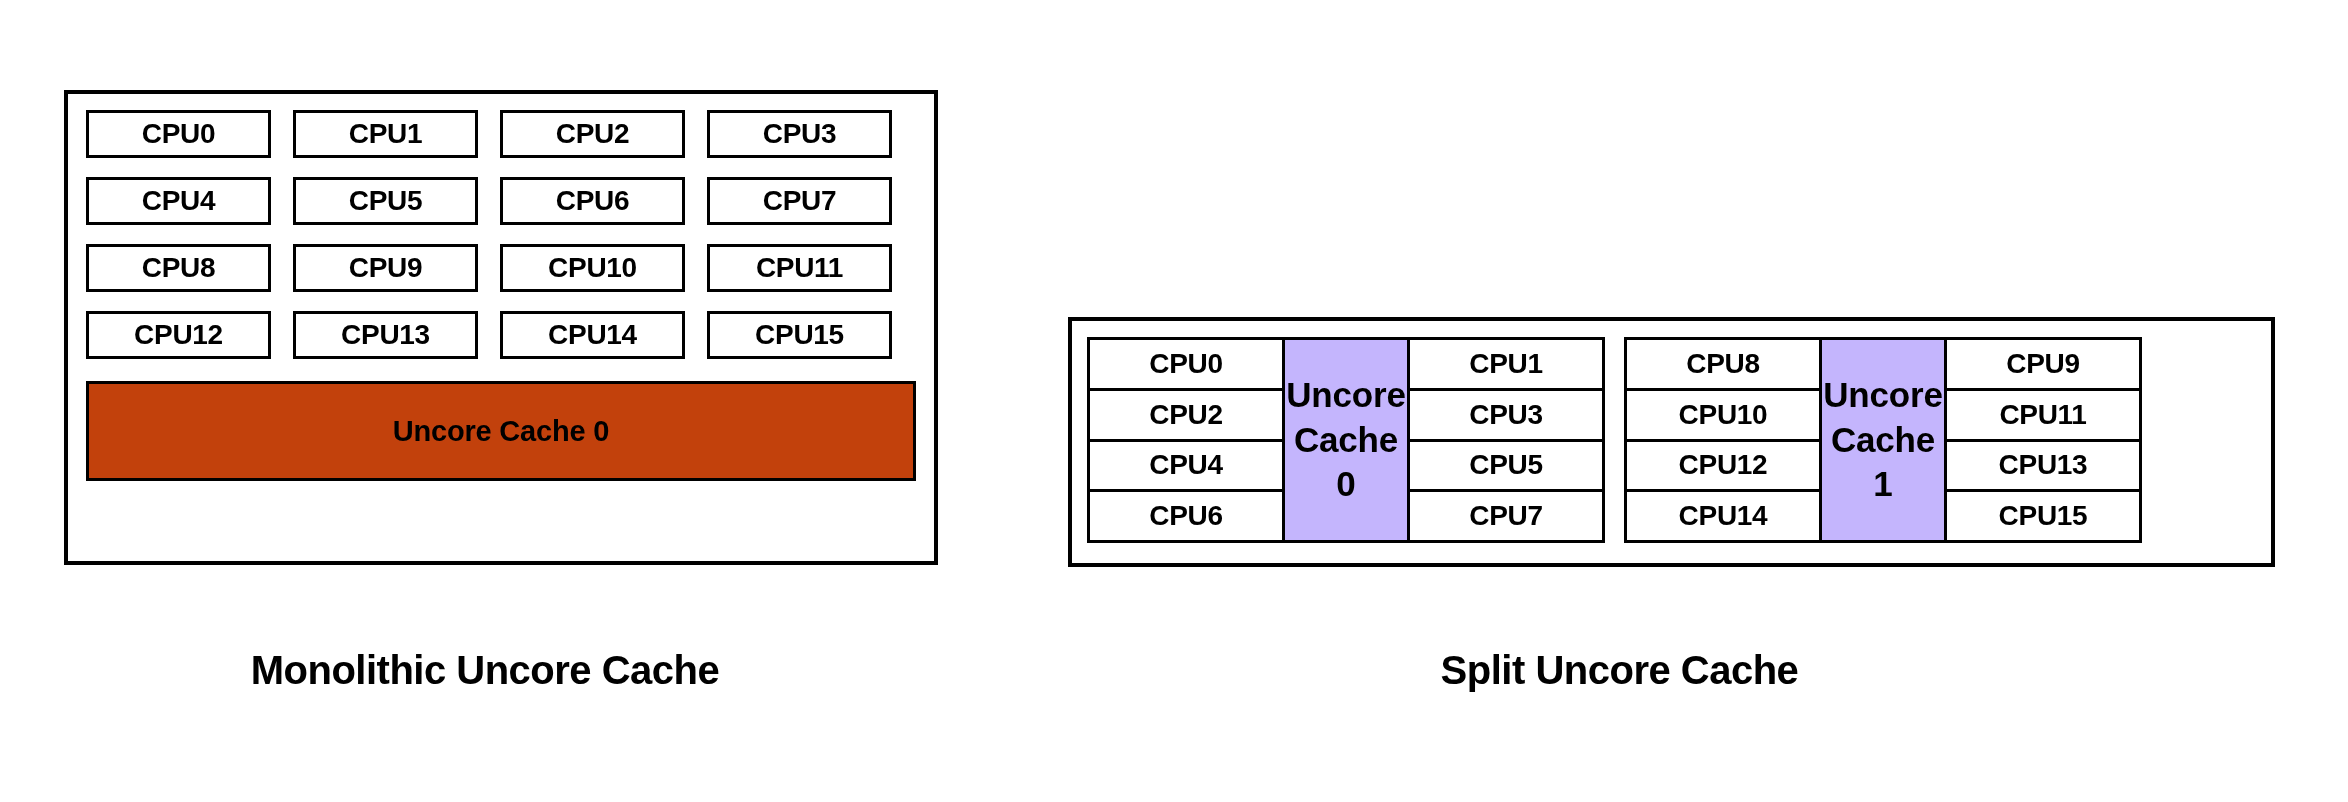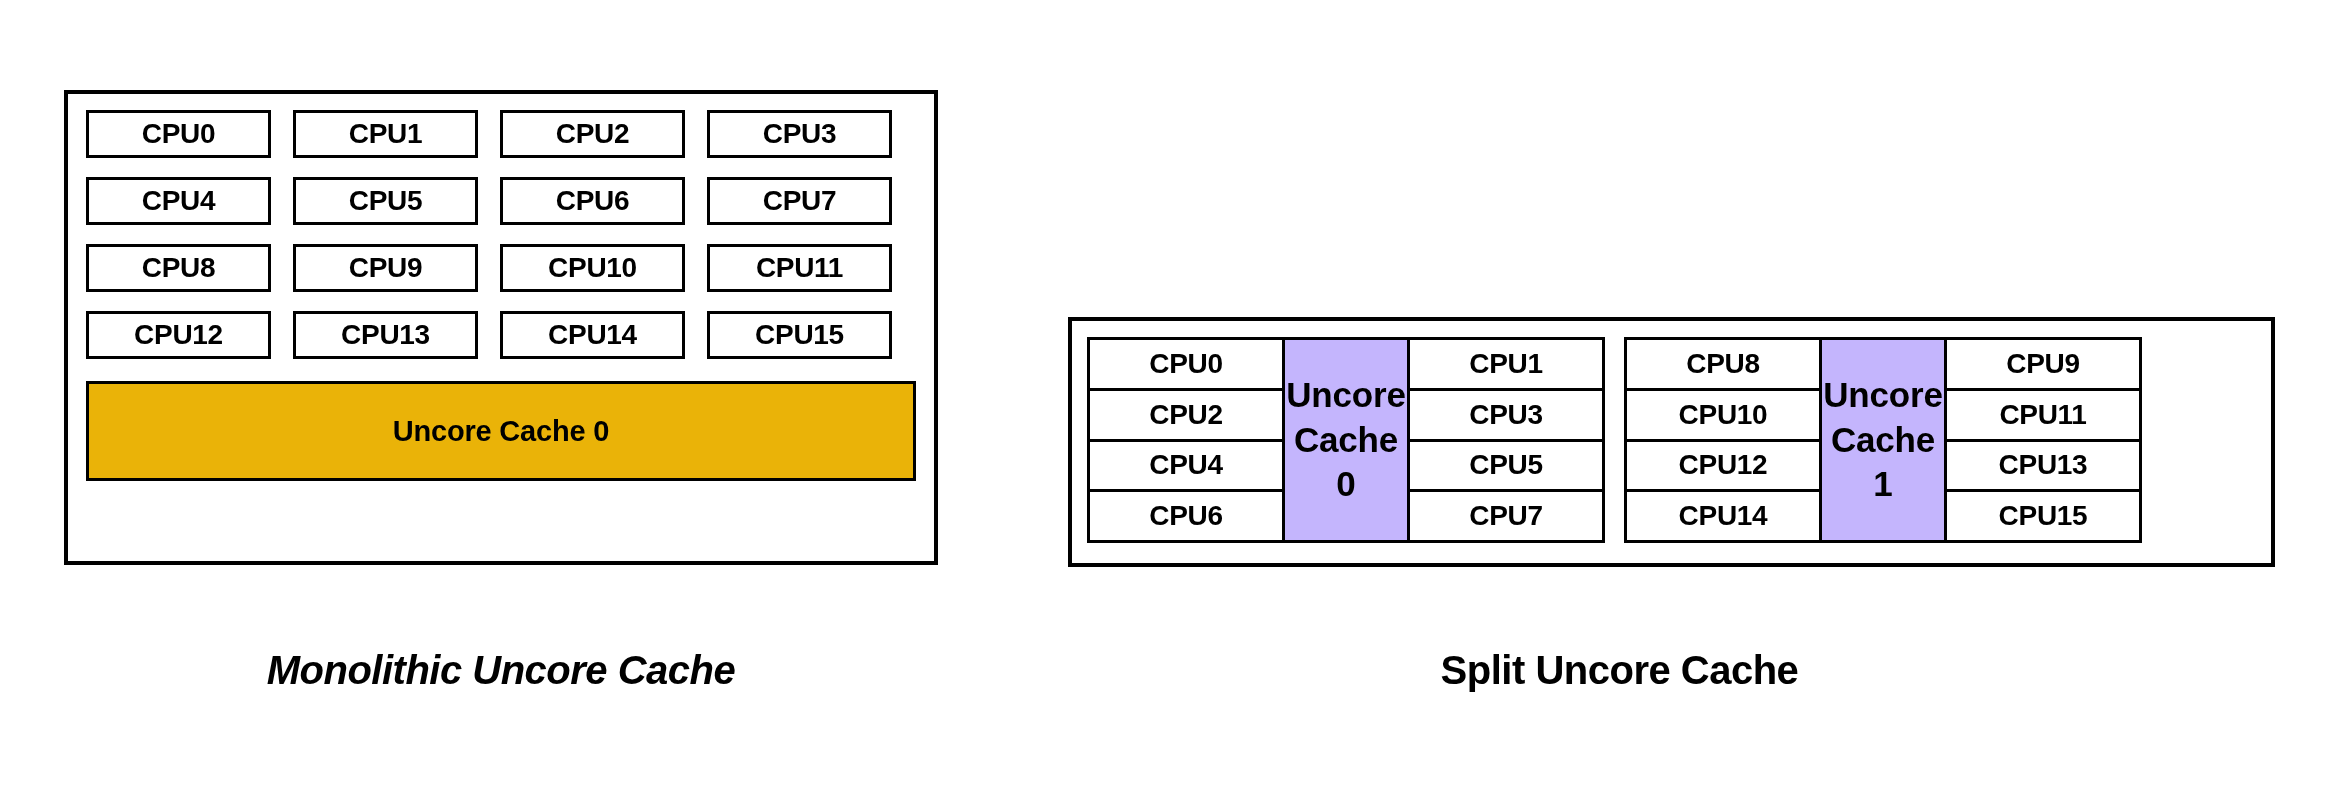--- a/index.html
+++ b/index.html
@@ -54,21 +54,21 @@
     font-family: "Liberation Sans", sans-serif;
     letter-spacing: -0.3px;
     line-height: 1;
   }
   #mono-uncore-cache-0 {
     box-sizing: border-box;
     margin-top: 22px;
     width: 100%;
     height: 100px;
     border: 3px solid #000000;
-    background: #eab308;
+    background: #c2410c;
     display: flex;
     align-items: center;
     justify-content: center;
     font-size: 29px;
     font-weight: bold;
     font-family: "Liberation Sans", sans-serif;
     letter-spacing: -0.2px;
   }
 
   
@@ -147,24 +147,23 @@
     position: absolute;
     font-family: "Liberation Sans", sans-serif;
     font-weight: bold;
     font-size: 40px;
     letter-spacing: -0.5px;
     color: #000000;
     white-space: nowrap;
     text-align: center;
   }
   #caption-monolithic {
-    left: 64px;
+    left: 48px;
     top: 648px;
     width: 874px;
-    font-style: italic;
   }
   #caption-split {
     left: 1016px;
     top: 648px;
     width: 1207px;
   }
 </style>
 </head>
 <body>
 

